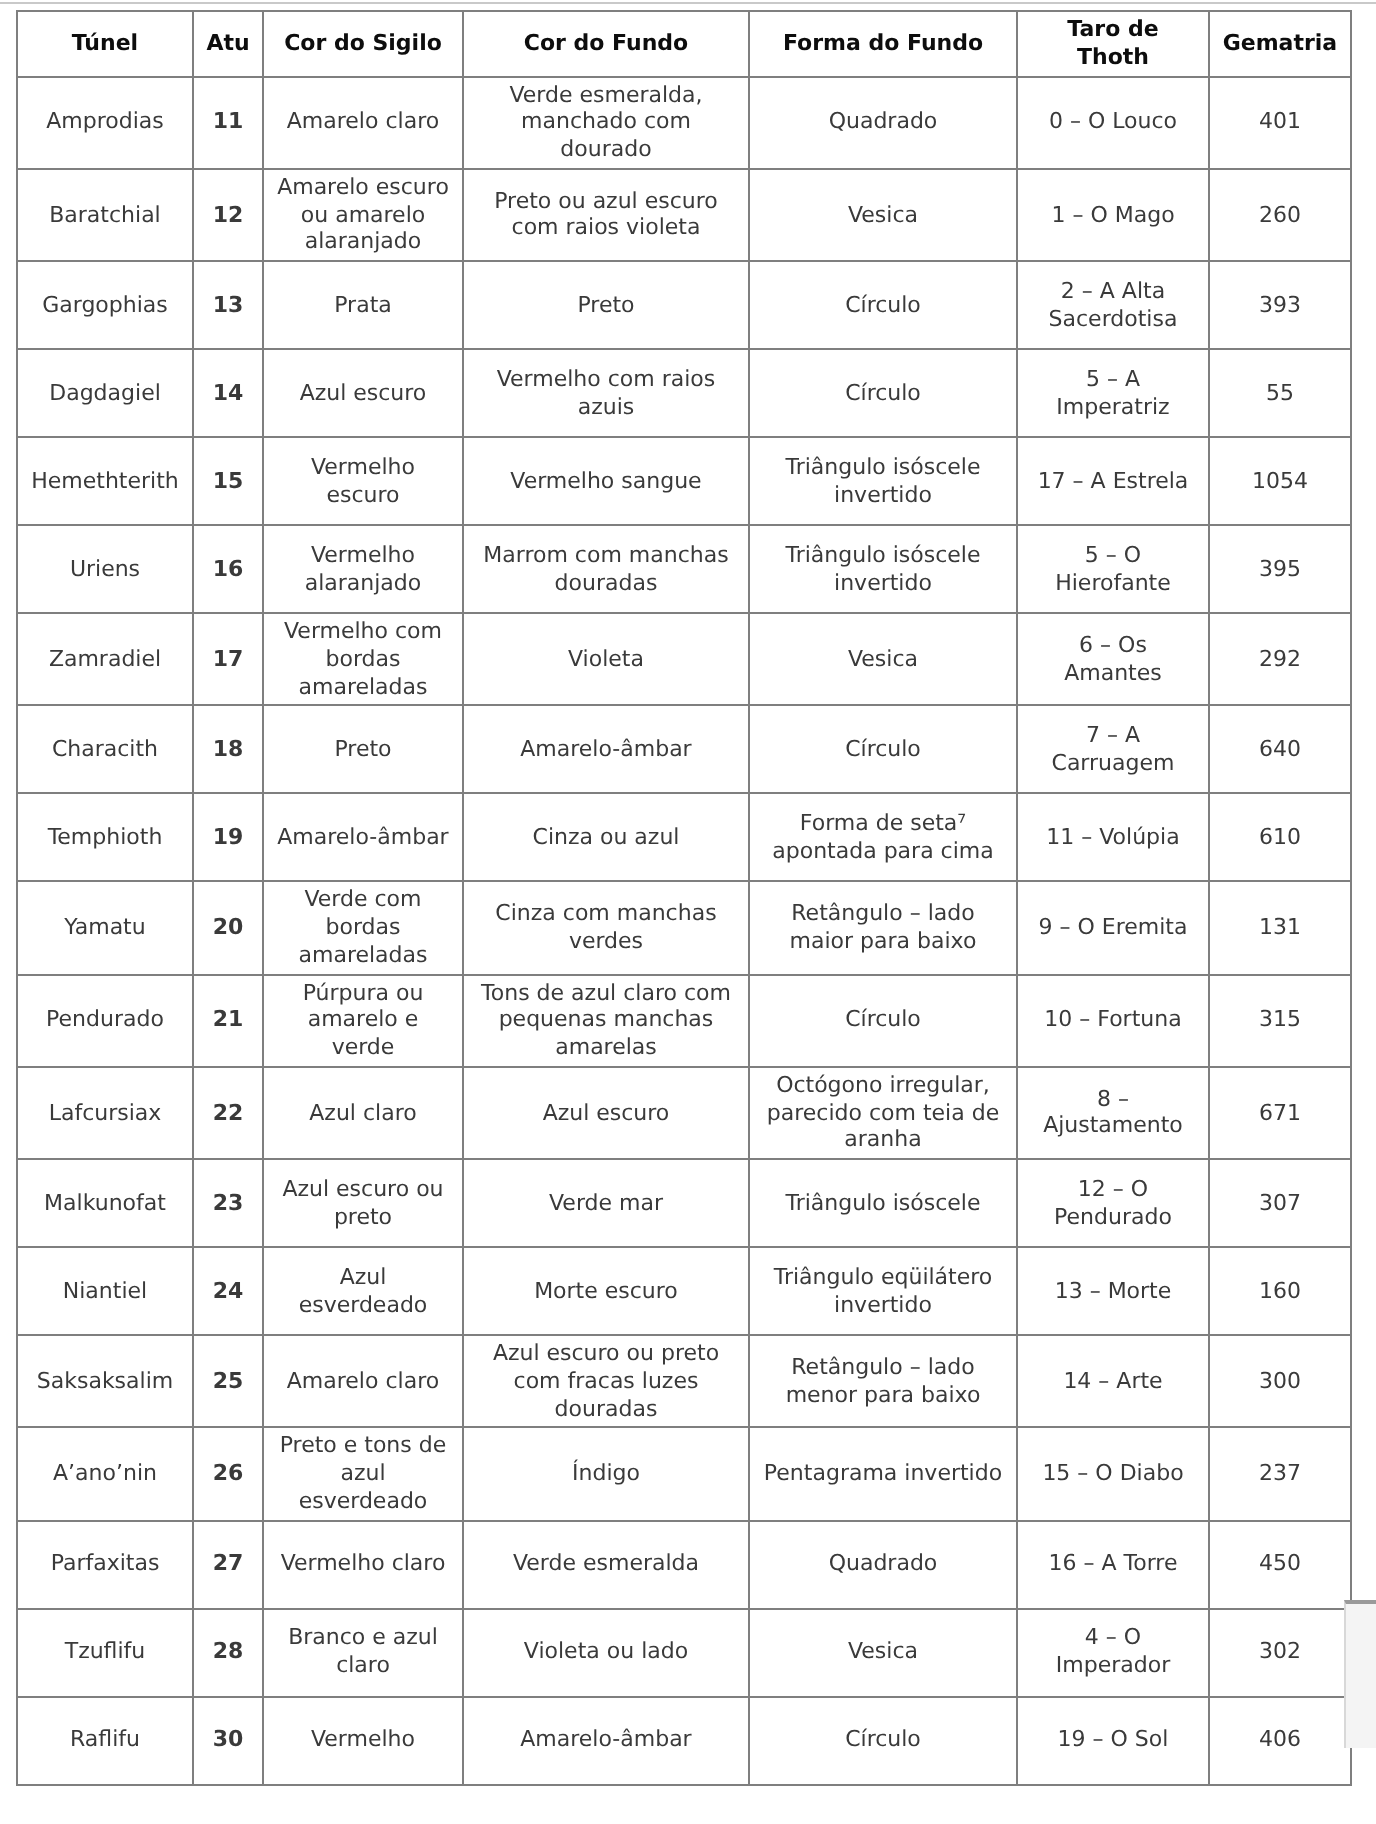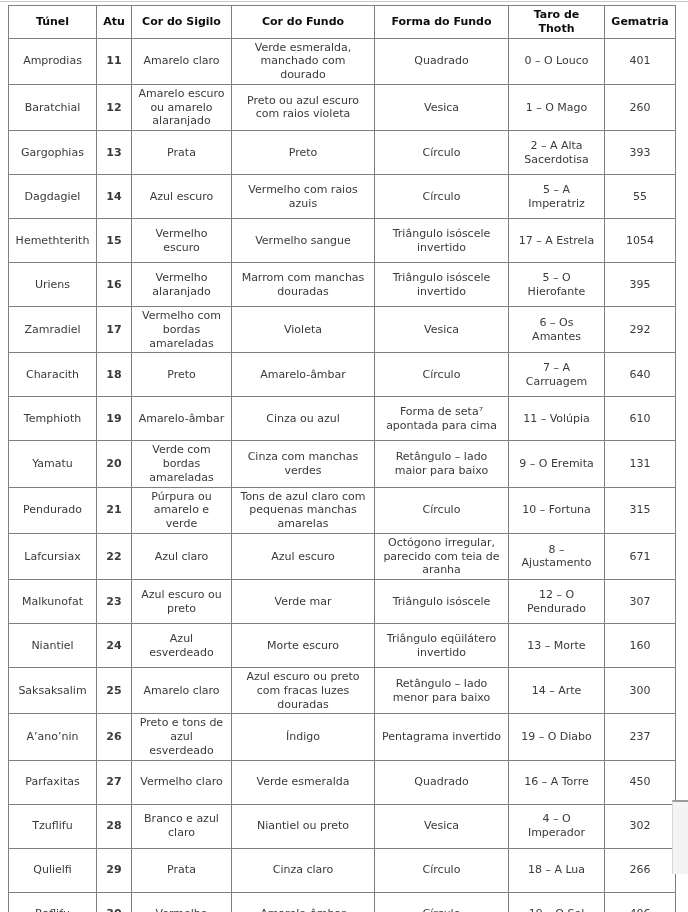--- a/index.html
+++ b/index.html
@@ -234,49 +234,40 @@
         <td class="col-forma">Retângulo – lado menor para baixo</td>
         <td class="col-taro">14 – Arte</td>
         <td class="col-gematria">300</td>
       </tr>
       <tr>
         <td class="col-tunel">A’ano’nin</td>
         <td class="col-atu">26</td>
         <td class="col-sigilo">Preto e tons de azul esverdeado</td>
         <td class="col-fundo">Índigo</td>
         <td class="col-forma">Pentagrama invertido</td>
-        <td class="col-taro">19 – O Diabo</td>
+        <td class="col-taro">15 – O Diabo</td>
         <td class="col-gematria">237</td>
       </tr>
       <tr>
         <td class="col-tunel">Parfaxitas</td>
         <td class="col-atu">27</td>
         <td class="col-sigilo">Vermelho claro</td>
         <td class="col-fundo">Verde esmeralda</td>
         <td class="col-forma">Quadrado</td>
         <td class="col-taro">16 – A Torre</td>
         <td class="col-gematria">450</td>
       </tr>
       <tr>
         <td class="col-tunel">Tzuflifu</td>
         <td class="col-atu">28</td>
         <td class="col-sigilo">Branco e azul claro</td>
-        <td class="col-fundo">Niantiel ou preto</td>
+        <td class="col-fundo">Violeta ou lado</td>
         <td class="col-forma">Vesica</td>
         <td class="col-taro">4 – O Imperador</td>
         <td class="col-gematria">302</td>
-      </tr>
-      <tr>
-        <td class="col-tunel">Qulielfi</td>
-        <td class="col-atu">29</td>
-        <td class="col-sigilo">Prata</td>
-        <td class="col-fundo">Cinza claro</td>
-        <td class="col-forma">Círculo</td>
-        <td class="col-taro">18 – A Lua</td>
-        <td class="col-gematria">266</td>
       </tr>
       <tr>
         <td class="col-tunel">Raflifu</td>
         <td class="col-atu">30</td>
         <td class="col-sigilo">Vermelho</td>
         <td class="col-fundo">Amarelo-âmbar</td>
         <td class="col-forma">Círculo</td>
         <td class="col-taro">19 – O Sol</td>
         <td class="col-gematria">406</td>
       </tr>

